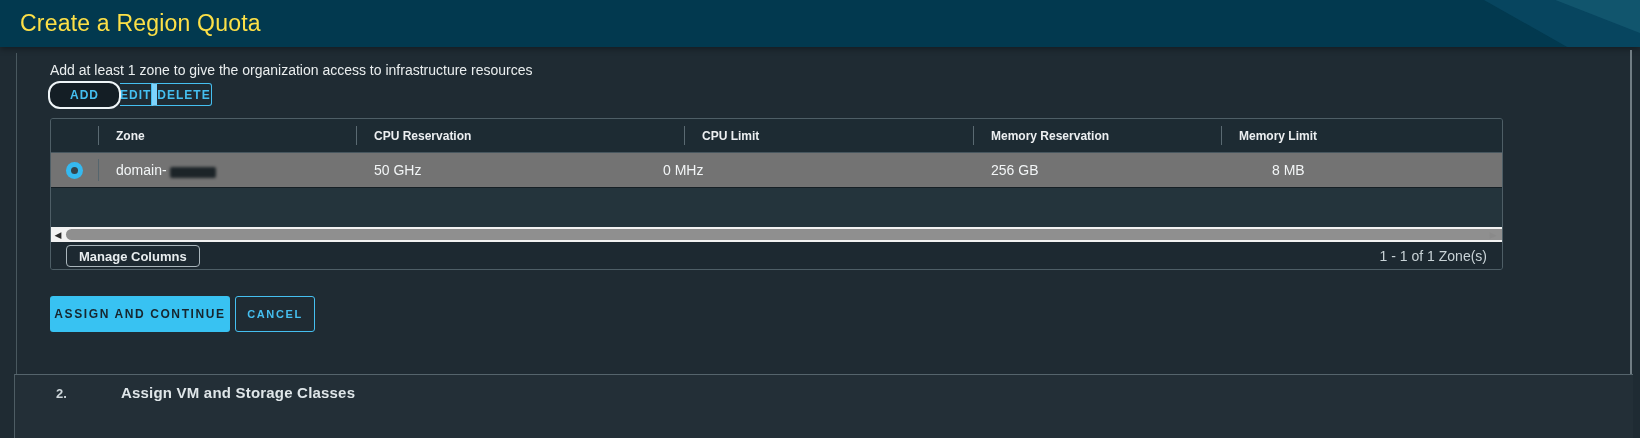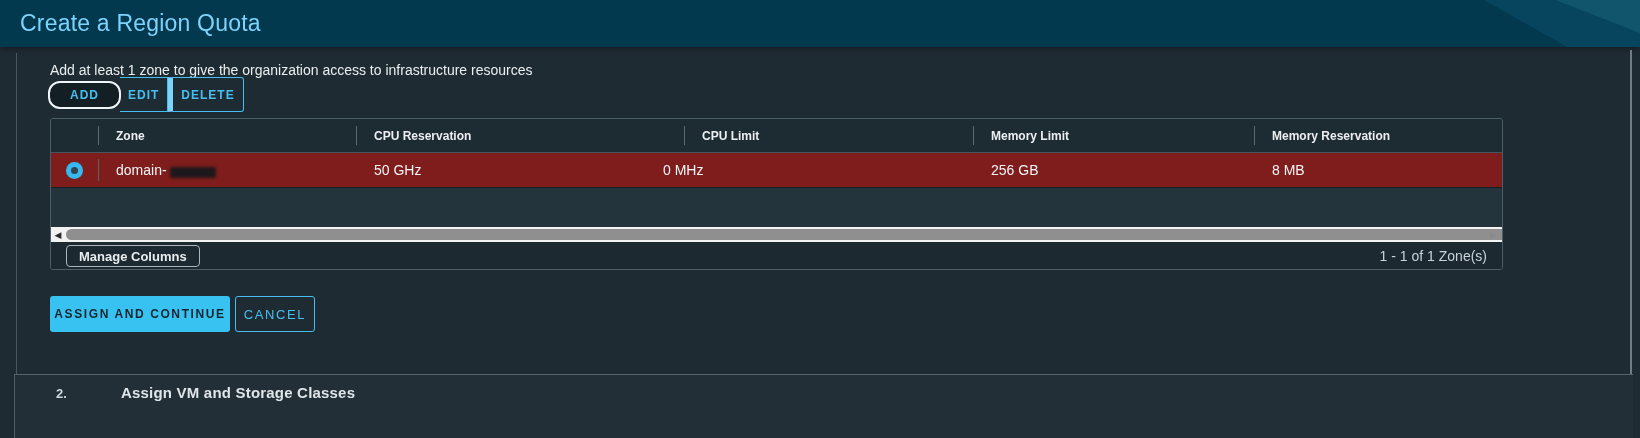--- a/index.html
+++ b/index.html
@@ -14,21 +14,21 @@
   .stage { position:absolute; top:0; left:0; width:1640px; height:438px; overflow:hidden; }
 
   
   .modal-header {
     position:absolute; top:0; left:0; width:1640px; height:47px;
     background:#02394f; overflow:hidden;
     box-shadow:0 2px 6px rgba(0,0,0,.35);
   }
   .modal-title {
     position:absolute; left:20px; top:0; line-height:47px;
-    font-size:23px; font-weight:400; color:#7dd3fc; letter-spacing:.2px;
+    font-size:23px; font-weight:400; color:#fde047; letter-spacing:.2px;
   }
   .deco-a {
     position:absolute; right:0; top:0; width:260px; height:47px;
     background:#0a4a64; clip-path:polygon(40% 0, 100% 0, 100% 100%, 72% 100%);
     opacity:.75;
   }
   .deco-b {
     position:absolute; right:0; top:0; width:130px; height:47px;
     background:#13566f; clip-path:polygon(35% 0, 100% 0, 100% 70%);
     opacity:.9;
@@ -46,21 +46,21 @@
 
   
   .instruction {
     position:absolute; left:50px; top:62px;
     font-size:14px; color:#eaeeef;
   }
 
   
   .btn-group { position:absolute; left:48px; top:81px; height:27px; display:flex; align-items:center; }
   .btn-grp {
-    height:35px; padding:0 8px; background:transparent;
+    height:23px; padding:0 0; background:transparent;
     color:#45bff0; font-size:12px; font-weight:700; letter-spacing:1px;
     border:1px solid #45bff0; cursor:pointer; display:flex; align-items:center;
     font-family:"Liberation Sans", sans-serif;
   }
   .btn-add {
     height:28px; border:2px solid #eef4f7; border-radius:12px;
     background:#141e25; padding:0 20px; position:relative; z-index:2;
   }
   .btn-edit { border-left:none; margin-left:-1px; }
   .btn-delete { border-left:5px solid #7dd3fc; border-radius:0 3px 3px 0;text-align:right; }
@@ -70,21 +70,21 @@
   .datagrid {
     position:absolute; left:50px; top:118px; width:1453px; height:152px;
     border:1px solid #4e5e66; border-radius:3px; overflow:hidden;
     background:#24343c;
   }
   .dg-header {
     position:relative; height:34px; background:#1d2b33;
     border-bottom:1px solid #47565e; display:flex; align-items:center;
   }
   .dg-row {
-    position:relative; height:35px; background:#7f1d1d;
+    position:relative; height:35px; background:#737373;
     border-bottom:1px solid #161f25; display:flex; align-items:center;
   }
   .dg-filler { height:39px; background:#24343c; }
   .col { height:100%; display:flex; align-items:center; padding-left:18px; position:relative; }
   .c0 { width:47px; justify-content:center; padding-left:0; }
   .c1 { width:258px; } .c2 { width:289px; } .c3 { width:328px; }
   .c4 { width:281px; } .c5 { flex:1; }
   .hdr-label { font-size:12px; font-weight:700; color:#eceff1; }
   .cell-text { font-size:14px; color:#f2f5f6; }
   .vsep {
@@ -138,21 +138,21 @@
   
   .actions { position:absolute; left:50px; top:296px; display:flex; gap:5px; }
   .btn-primary {
     width:180px; height:36px; background:#38c2f2; border:none; border-radius:3px;
     color:#17262e; font-size:12px; font-weight:700; letter-spacing:1.6px;
     cursor:pointer; font-family:"Liberation Sans", sans-serif;
   }
   .btn-outline {
     width:80px; height:36px; background:transparent;
     border:1px solid #45bff0; border-radius:3px;
-    color:#45bff0; font-size:13px; font-weight:400; letter-spacing:1.6px;
+    color:#45bff0; font-size:11px; font-weight:700; letter-spacing:1.6px;
     cursor:pointer; font-family:"Liberation Sans", sans-serif;
   }
 
   
   .step2 {
     position:absolute; left:14px; top:374px; width:1619px; height:70px;
     background:#232f37; border-top:1px solid #55646c; border-left:1px solid #4e5d64;
     cursor:pointer;
   }
   .step2-number {
@@ -195,27 +195,27 @@
         <span class="hdr-label">Zone</span>
       </div>
       <div class="col c3">
         <span class="vsep"></span>
         <span class="hdr-label">CPU Reservation</span>
       </div>
       <div class="col c2">
         <span class="vsep"></span>
         <span class="hdr-label">CPU Limit</span>
       </div>
+      <div class="col c5">
+        <span class="vsep"></span>
+        <span class="hdr-label">Memory Reservation</span>
+      </div>
       <div class="col c4">
         <span class="vsep"></span>
         <span class="hdr-label">Memory Limit</span>
-      </div>
-      <div class="col c5">
-        <span class="vsep"></span>
-        <span class="hdr-label">Memory Reservation</span>
       </div>
     </div>
 
     <div class="dg-row">
       <div class="col c0">
         <span class="radio">
           <span class="dot"></span>
         </span>
       </div>
       <div class="col c1">

